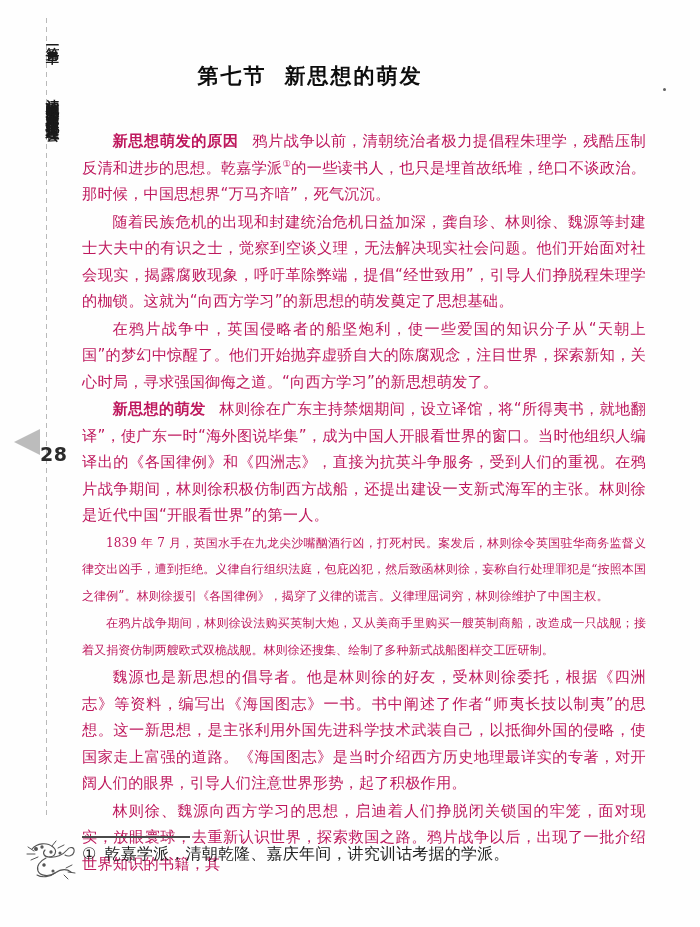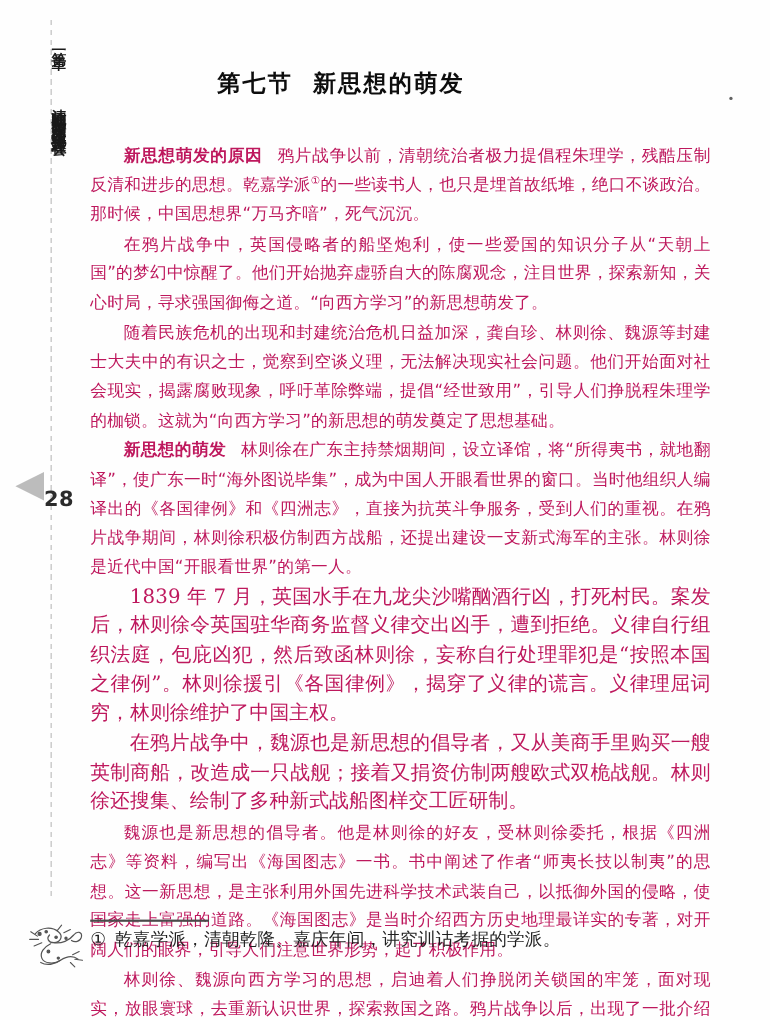--- a/index.html
+++ b/index.html
@@ -116,21 +116,21 @@
     font-size: 15.2px;
     line-height: 26.5px;
     color: #be185d;
     text-align: justify;
     text-justify: inter-character;
     text-indent: 2em;
     letter-spacing: .2px;
   }
   p.para.kai {
     font-family: "DejaVu Serif", serif;
-    font-size: 18px;
+    font-size: 12px;
     letter-spacing: .1px;
   }
   p.para .lead {
     font-weight: bold;
     margin-right: .9em;
   }
   p.para sup.fnmark {
     font-size: 9.5px;
     vertical-align: super;
     line-height: 0;
@@ -200,31 +200,31 @@
   <div class="section-title">
     <span class="tnum">第七节</span><span>新思想的萌发</span>
   </div>
 
   <div class="body-column">
 
     <p class="para">
       <span class="lead">新思想萌发的原因</span><span>鸦片战争以前，清朝统治者极力提倡程朱理学，残酷压制反清和进步的思想。乾嘉学派</span><sup class="fnmark">①</sup><span>的一些读书人，也只是埋首故纸堆，绝口不谈政治。那时候，中国思想界“万马齐喑”，死气沉沉。</span>
     </p>
 
+    <p class="para">随着民族危机的出现和封建统治危机日益加深，龚自珍、林则徐、魏源等封建士大夫中的有识之士，觉察到空谈义理，无法解决现实社会问题。他们开始面对社会现实，揭露腐败现象，呼吁革除弊端，提倡“经世致用”，引导人们挣脱程朱理学的枷锁。这就为“向西方学习”的新思想的萌发奠定了思想基础。</p>
+
     <p class="para">在鸦片战争中，英国侵略者的船坚炮利，使一些爱国的知识分子从“天朝上国”的梦幻中惊醒了。他们开始抛弃虚骄自大的陈腐观念，注目世界，探索新知，关心时局，寻求强国御侮之道。“向西方学习”的新思想萌发了。</p>
-
-    <p class="para">随着民族危机的出现和封建统治危机日益加深，龚自珍、林则徐、魏源等封建士大夫中的有识之士，觉察到空谈义理，无法解决现实社会问题。他们开始面对社会现实，揭露腐败现象，呼吁革除弊端，提倡“经世致用”，引导人们挣脱程朱理学的枷锁。这就为“向西方学习”的新思想的萌发奠定了思想基础。</p>
 
     <p class="para">
       <span class="lead">新思想的萌发</span><span>林则徐在广东主持禁烟期间，设立译馆，将“所得夷书，就地翻译”，使广东一时“海外图说毕集”，成为中国人开眼看世界的窗口。当时他组织人编译出的《各国律例》和《四洲志》，直接为抗英斗争服务，受到人们的重视。在鸦片战争期间，林则徐积极仿制西方战船，还提出建设一支新式海军的主张。林则徐是近代中国“开眼看世界”的第一人。</span>
     </p>
 
     <p class="para kai">1839 年 7 月，英国水手在九龙尖沙嘴酗酒行凶，打死村民。案发后，林则徐令英国驻华商务监督义律交出凶手，遭到拒绝。义律自行组织法庭，包庇凶犯，然后致函林则徐，妄称自行处理罪犯是“按照本国之律例”。林则徐援引《各国律例》，揭穿了义律的谎言。义律理屈词穷，林则徐维护了中国主权。</p>
 
-    <p class="para kai">在鸦片战争中，魏源也是新思想的倡导者，又从美商手里购买一艘英制商船，改造成一只战舰；接着又捐资仿制两艘欧式双桅战舰。林则徐还搜集、绘制了多种新式战船图样交工匠研制。</p>
+    <p class="para kai">在鸦片战争期间，林则徐设法购买英制大炮，又从美商手里购买一艘英制商船，改造成一只战舰；接着又捐资仿制两艘欧式双桅战舰。林则徐还搜集、绘制了多种新式战船图样交工匠研制。</p>
 
     <p class="para">魏源也是新思想的倡导者。他是林则徐的好友，受林则徐委托，根据《四洲志》等资料，编写出《海国图志》一书。书中阐述了作者“师夷长技以制夷”的思想。这一新思想，是主张利用外国先进科学技术武装自己，以抵御外国的侵略，使国家走上富强的道路。《海国图志》是当时介绍西方历史地理最详实的专著，对开阔人们的眼界，引导人们注意世界形势，起了积极作用。</p>
 
     <p class="para">林则徐、魏源向西方学习的思想，启迪着人们挣脱闭关锁国的牢笼，面对现实，放眼寰球，去重新认识世界，探索救国之路。鸦片战争以后，出现了一批介绍世界知识的书籍，其</p>
 
   </div>
 
   <svg class="dragon-ornament" viewBox="0 0 64 44">
     <g fill="#2f2f2f" stroke="#2f2f2f" stroke-width="1.1" stroke-linecap="round">
       <path d="M10 11 C15 5, 25 4, 31 9 C36 13, 33 19, 27 19 C22 19, 20 15, 23 12" fill="none"></path>

